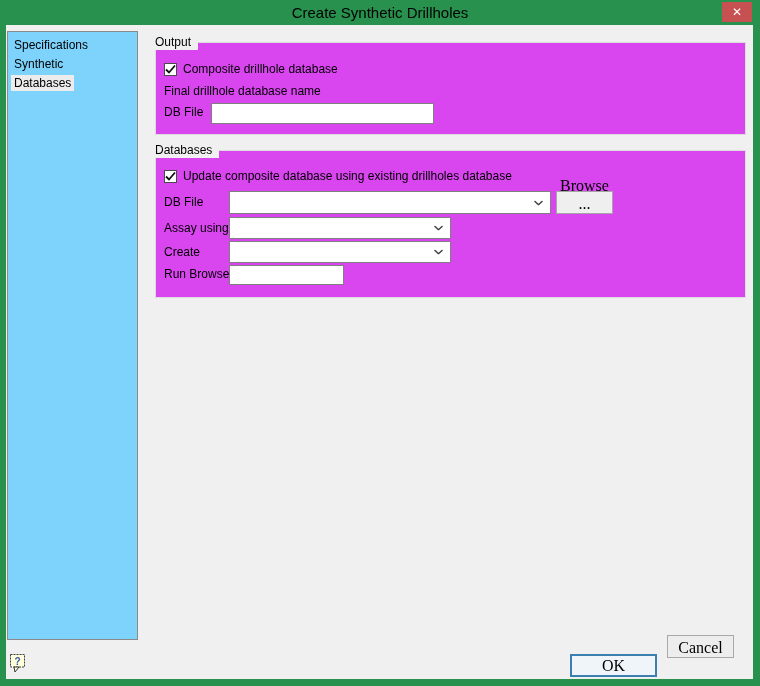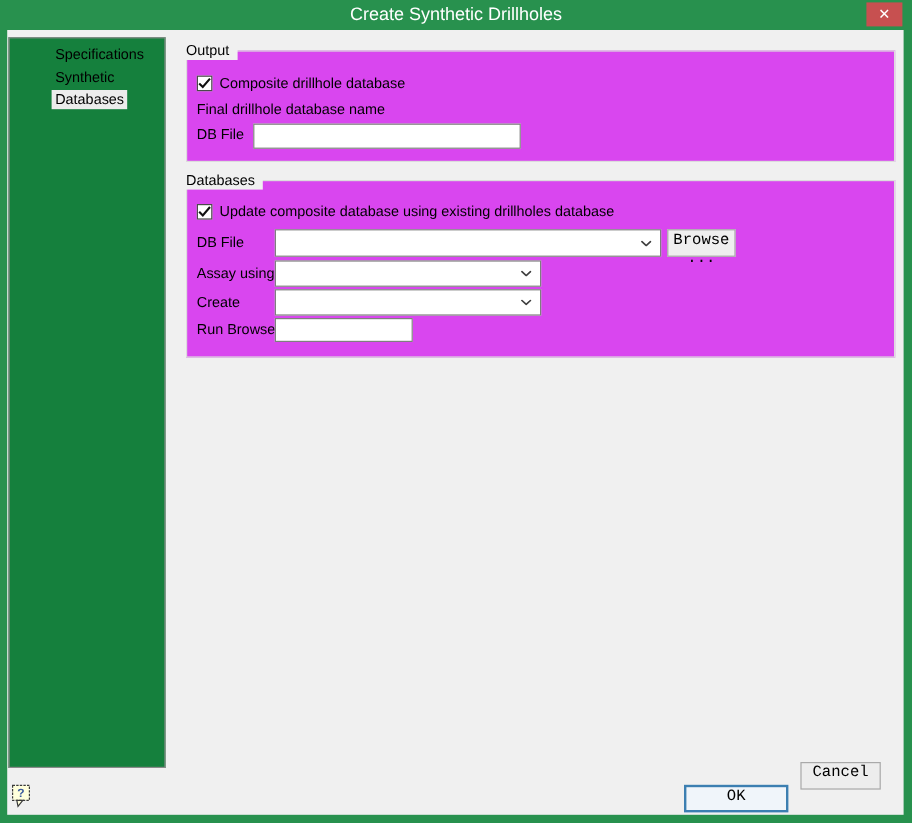--- a/index.html
+++ b/index.html
@@ -12,36 +12,36 @@
   .window {
     position:relative; width:760px; height:686px;
     background:#28914e;
     overflow:hidden;
   }
   
   .titlebar {
     position:absolute; top:0; left:0; width:760px; height:25px;
     display:flex; align-items:center; justify-content:center;
   }
-  .titlebar .title { font-size:15px; color:#ffffff; }
+  .titlebar .title { font-size:15px; color:#000000; }
   .close-btn {
     position:absolute; top:2px; right:8px; width:30px; height:20px;
     background:#c75050; border:none; color:#fff; font-size:12px;
     display:flex; align-items:center; justify-content:center; cursor:default;
     font-family: "Liberation Sans", sans-serif;
   }
   
   .content {
     position:absolute; left:6px; top:25px; width:747px; height:654px;
     background:#f0f0f0;
   }
   
   .sidebar {
     position:absolute; left:1px; top:6px; width:131px; height:609px;
-    background:#15803d; border:1px solid #8a8a8a; padding-top:4px;padding-left:32px;
+    background:#7dd3fc; border:1px solid #8a8a8a; padding-top:4px;
   }
   .side-item { height:19px; line-height:18px; padding-left:3px; white-space:nowrap; }
   .side-item span { padding:1px 3px; }
   .side-item span.selected { background:#ececec; }
   
   .group {
     position:absolute; border:1px solid #dcdcdc; background:#d946ef;
   }
   .group-title {
     position:absolute; top:-8px; left:-3px; line-height:15px;
@@ -62,22 +62,22 @@
   .text-input {
     border:1px solid #7f7f7f; background:#fff; font-size:12px;
     font-family:"Liberation Sans", sans-serif; padding:0 3px; outline:none;
   }
   .combo {
     background:#fff; border:1px solid #7f7f7f; position:absolute;
   }
   .combo .chev { position:absolute; right:7px; top:50%; transform:translateY(-50%); }
   
   .btn {
-    font-family:Liberation Mono, monospace; font-size:13px;
-    display:flex; align-items:flex-start; justify-content:center; cursor:default;
+    font-family:Liberation Serif, serif; font-size:16px;
+    display:flex; align-items:flex-end; justify-content:center; cursor:default;
   }
   .browse-btn {
     position:absolute; background:#efefef; border:1px solid #a5a5a5;
   }
   .ok-btn { position:absolute; background:#f0f5fa; border:2px solid #3c7fb1; }
   .cancel-btn { position:absolute; background:#ededed; border:1px solid #a9a9a9; }
   .help-icon { position:absolute; }
 </style>
 </head>
 <body>

